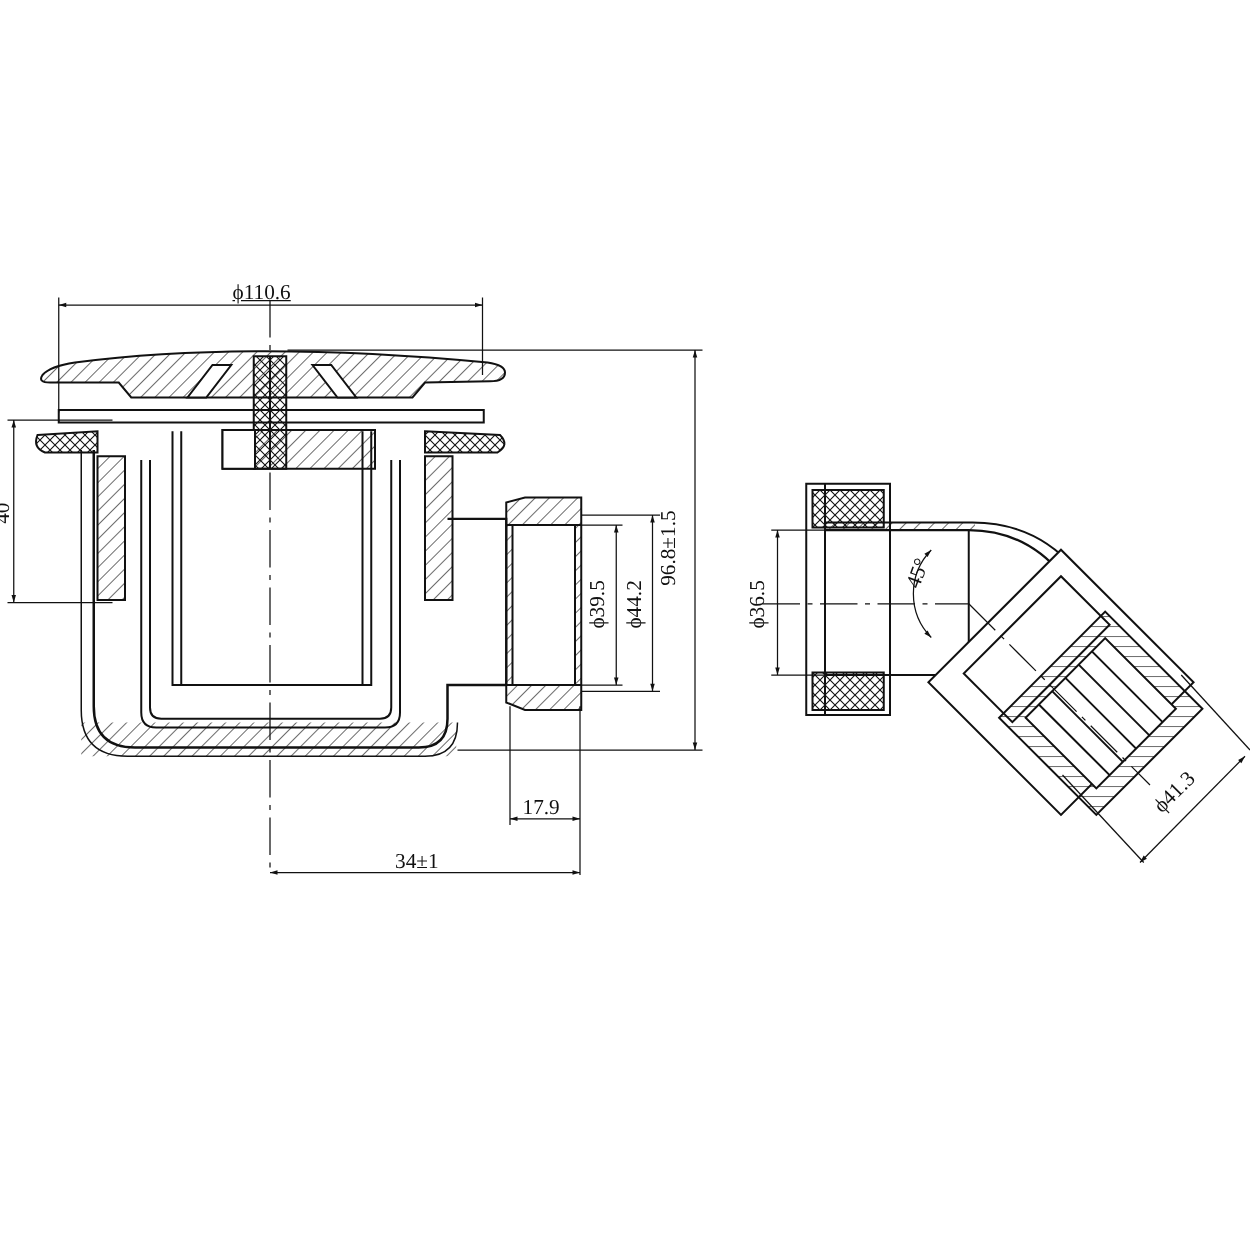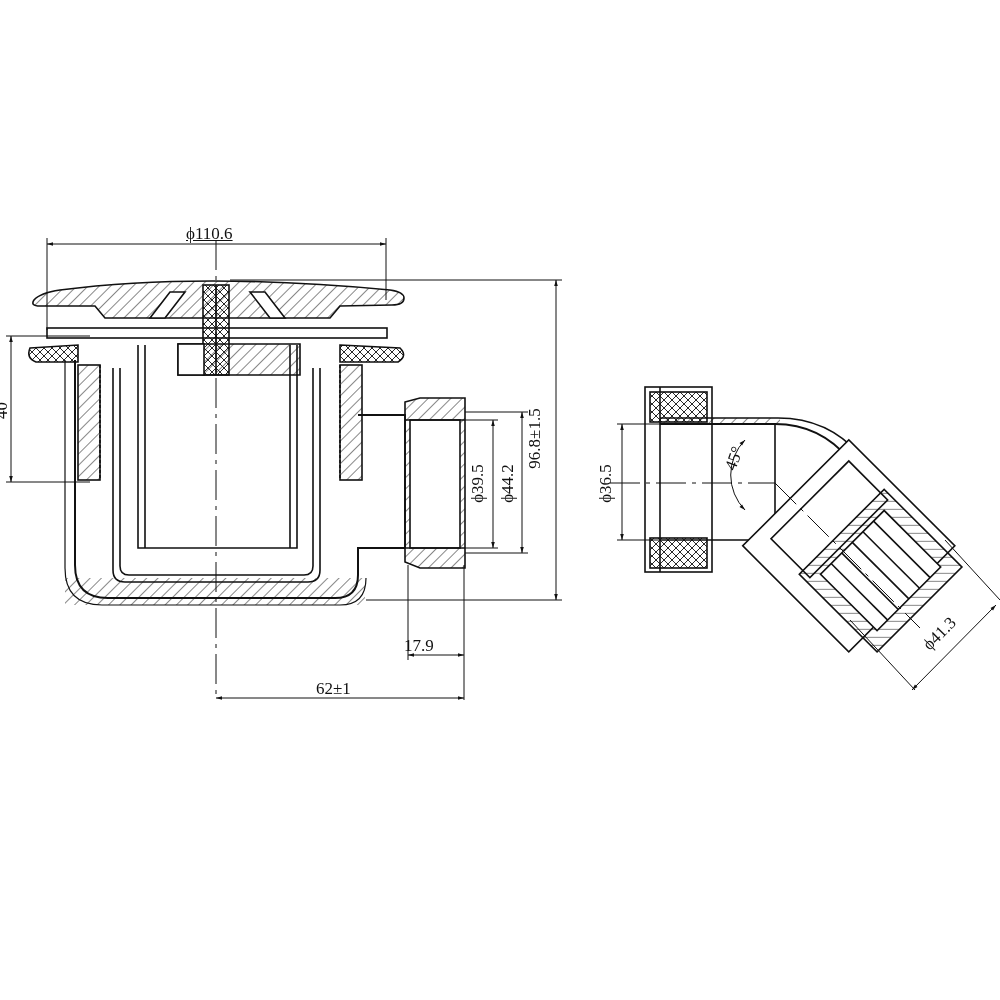--- a/index.html
+++ b/index.html
@@ -137,17 +137,17 @@
     <line x1="850" y1="620" x2="915" y2="690"></line>
     <line x1="996" y1="605" x2="912" y2="690" marker-start="url(#arr)" marker-end="url(#arr)"></line>
   </g>
 </svg>
 
 <div class="lbl" style="left:186px;top:225px;text-decoration:underline;">ϕ110.6</div>
 <div class="lbl rot" style="left:-7px;top:402px;">40</div>
 <div class="lbl rot" style="left:504px;top:430px;">96.8±1.5</div>
 <div class="lbl rot" style="left:458px;top:475px;">ϕ39.5</div>
 <div class="lbl rot" style="left:488px;top:475px;">ϕ44.2</div>
-<div class="lbl" style="left:404px;top:637px;">17.9</div>
-<div class="lbl" style="left:316px;top:680px;">62±1</div>
+<div class="lbl" style="left:418px;top:637px;">17.9</div>
+<div class="lbl" style="left:316px;top:680px;">34±1</div>
 <div class="lbl rot" style="left:586px;top:475px;">ϕ36.5</div>
 <div class="lbl rot-70" style="left:722px;top:450px;">45°</div>
 <div class="lbl rot45" style="left:920px;top:625px;">ϕ41.3</div>
 
 </body></html>

